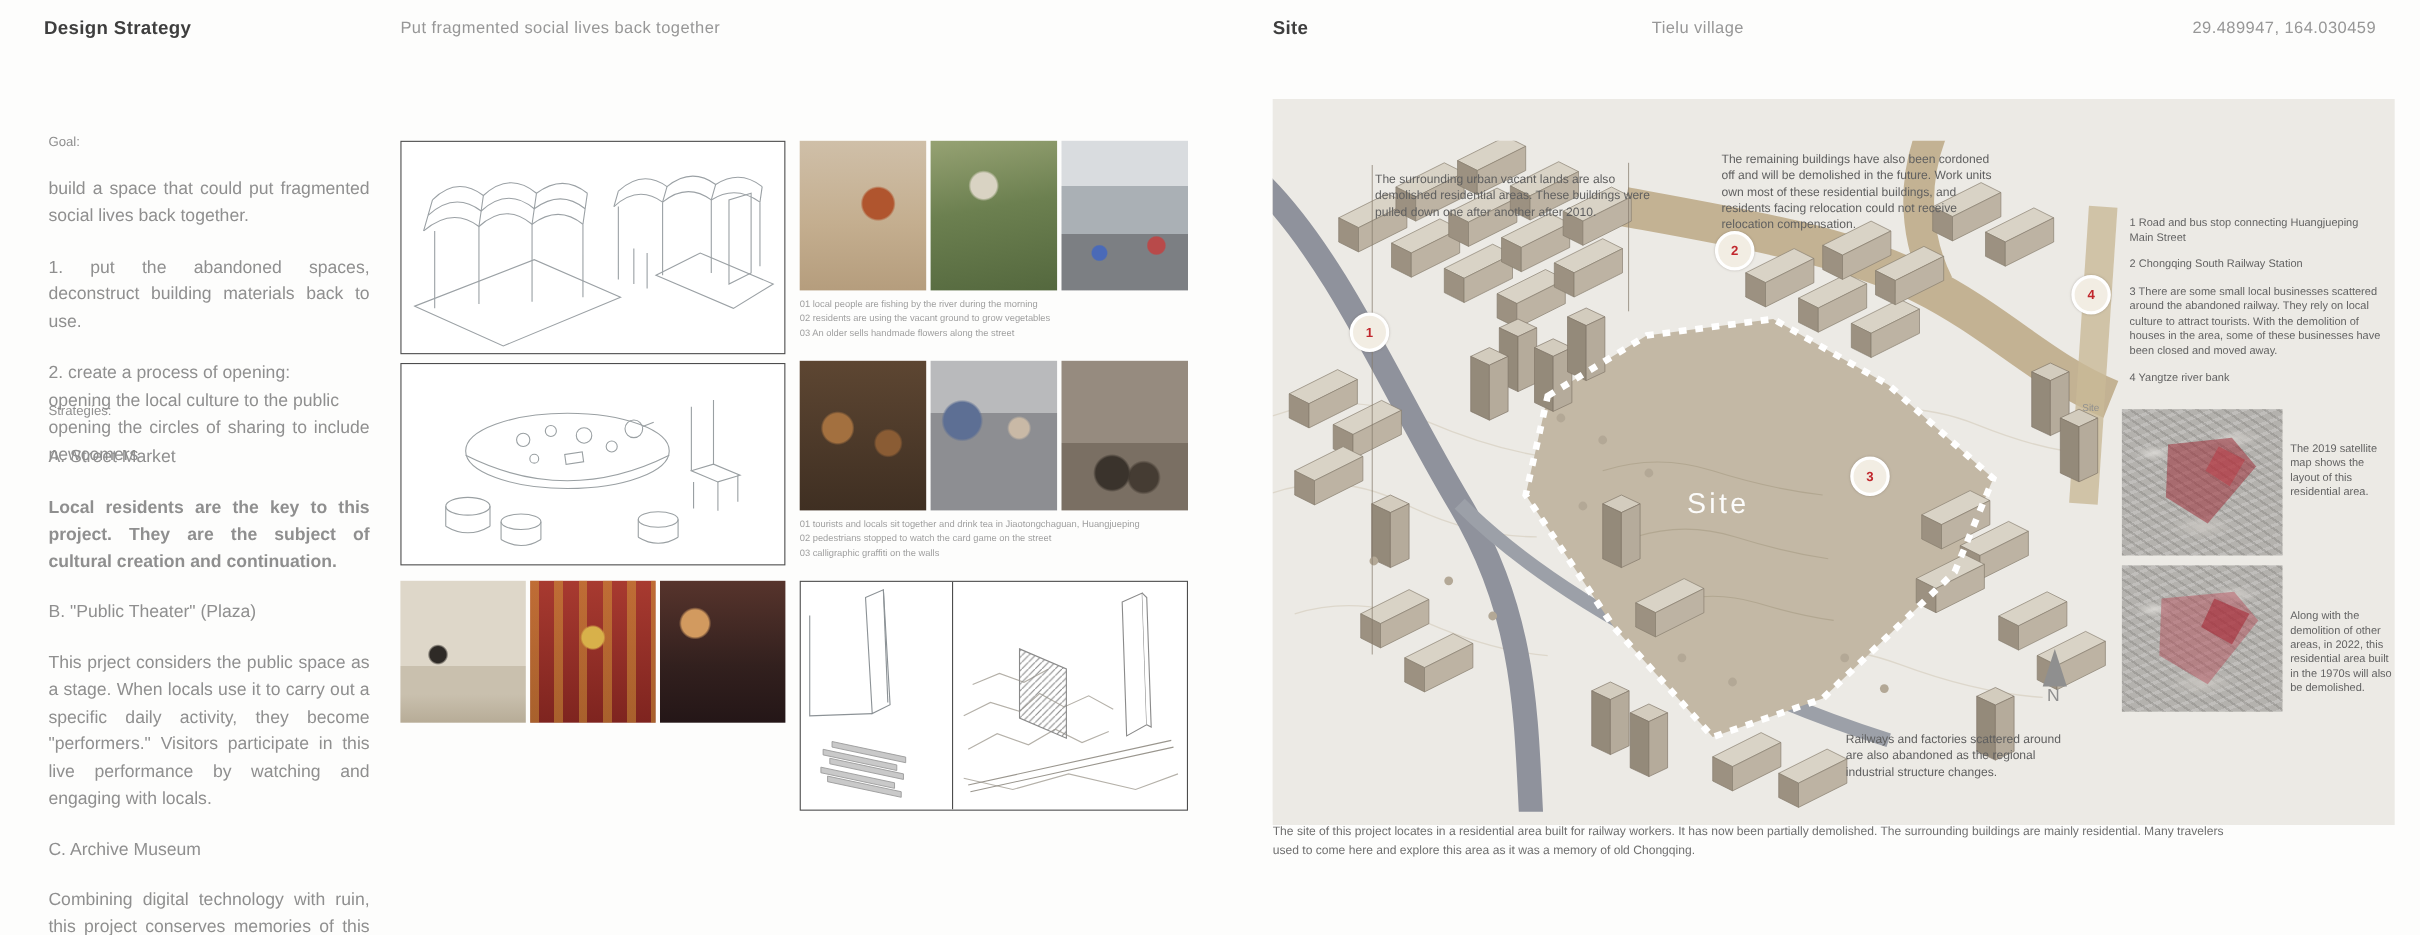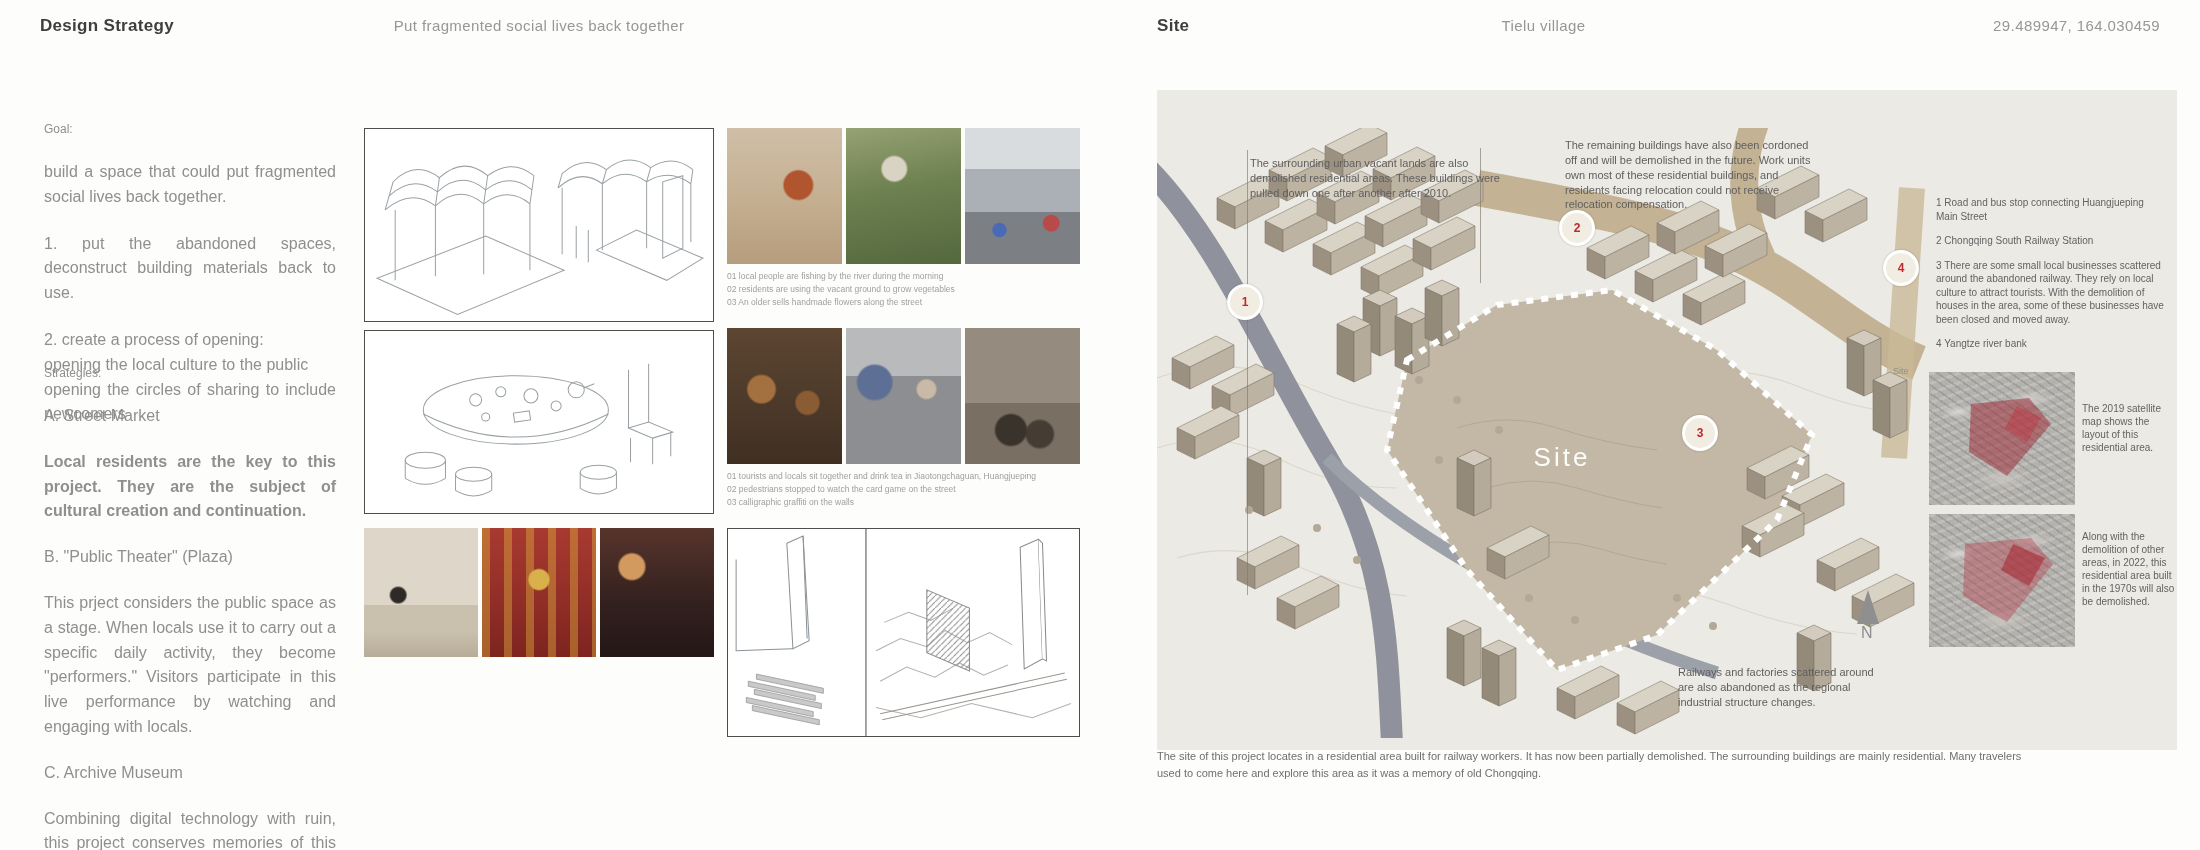--- a/index.html
+++ b/index.html
@@ -55,21 +55,21 @@
   .compass-tri{width:0;height:0;border-left:11px solid transparent;border-right:11px solid transparent;border-bottom:34px solid #8f8f8f;}
   .compass-n{font-size:16px;color:#8f8f8f;margin-left:4px;}
   .footer-txt{font-size:11px;line-height:1.55;color:#6f6f6f;}
 </style>
 </head>
 <body>
 
 <div class="abs" style="left:0;top:0;width:1130px;height:714px;">
 
   <div class="abs hdr-title" style="left:40px;top:16px;">Design Strategy</div>
-  <div class="abs hdr-sub" style="left:364px;top:17px;width:350px;text-align:center;">Put fragmented social lives back together</div>
+  <div class="abs hdr-sub" style="left:364px;top:17px;width:350px;">Put fragmented social lives back together</div>
 
   <div class="abs" style="left:44px;top:122px;width:292px;">
     <div class="sec-head">Goal:</div>
     <div class="body-txt" style="margin-top:24px;">build a space that could put fragmented social lives back together.</div>
     <div class="body-txt" style="margin-top:22px;">1. put the abandoned spaces, deconstruct building materials back to use.</div>
     <div class="body-txt pre" style="margin-top:22px;">2. create a process of opening:
 opening the local culture to the public
 opening the circles of sharing to include newcomers</div>
   </div>
 
@@ -352,16 +352,16 @@
     </svg>
   </div>
   <div class="abs sat-cap" style="left:925px;top:312px;width:92px;">The 2019 satellite map shows the layout of this residential area.</div>
 
   <div class="sat" style="left:772px;top:424px;">
     <svg width="146" height="133" viewBox="0 0 146 133">
       <polygon points="36,30 102,24 124,50 78,108 34,82" fill="rgba(180,70,85,.45)"></polygon>
       <polygon points="84,30 116,44 100,72 72,56" fill="rgba(165,35,48,.55)"></polygon>
     </svg>
   </div>
-  <div class="abs sat-cap" style="left:925px;top:440px;width:96px;">Along with the demolition of other areas, in 2022, this residential area built in the 1970s will also be demolished.</div>
+  <div class="abs sat-cap" style="left:925px;top:464px;width:96px;">Along with the demolition of other areas, in 2022, this residential area built in the 1970s will also be demolished.</div>
 </div>
 
 <div class="abs footer-txt" style="left:1157px;top:748px;width:880px;">The site of this project locates in a residential area built for railway workers. It has now been partially demolished. The surrounding buildings are mainly residential. Many travelers used to come here and explore this area as it was a memory of old Chongqing.</div>
 
 </body></html>

